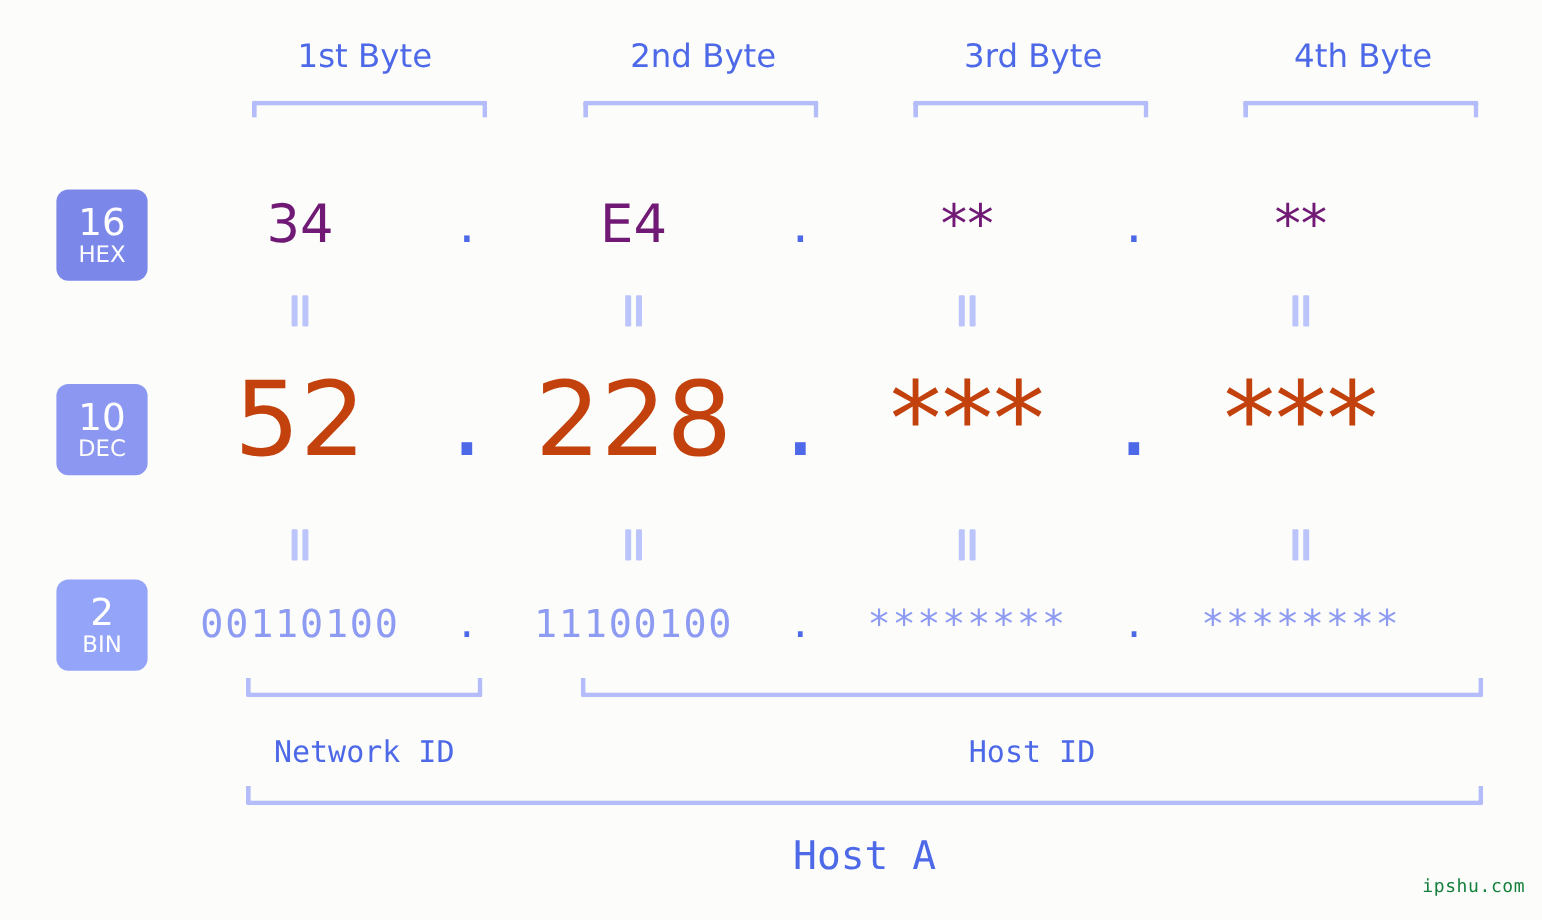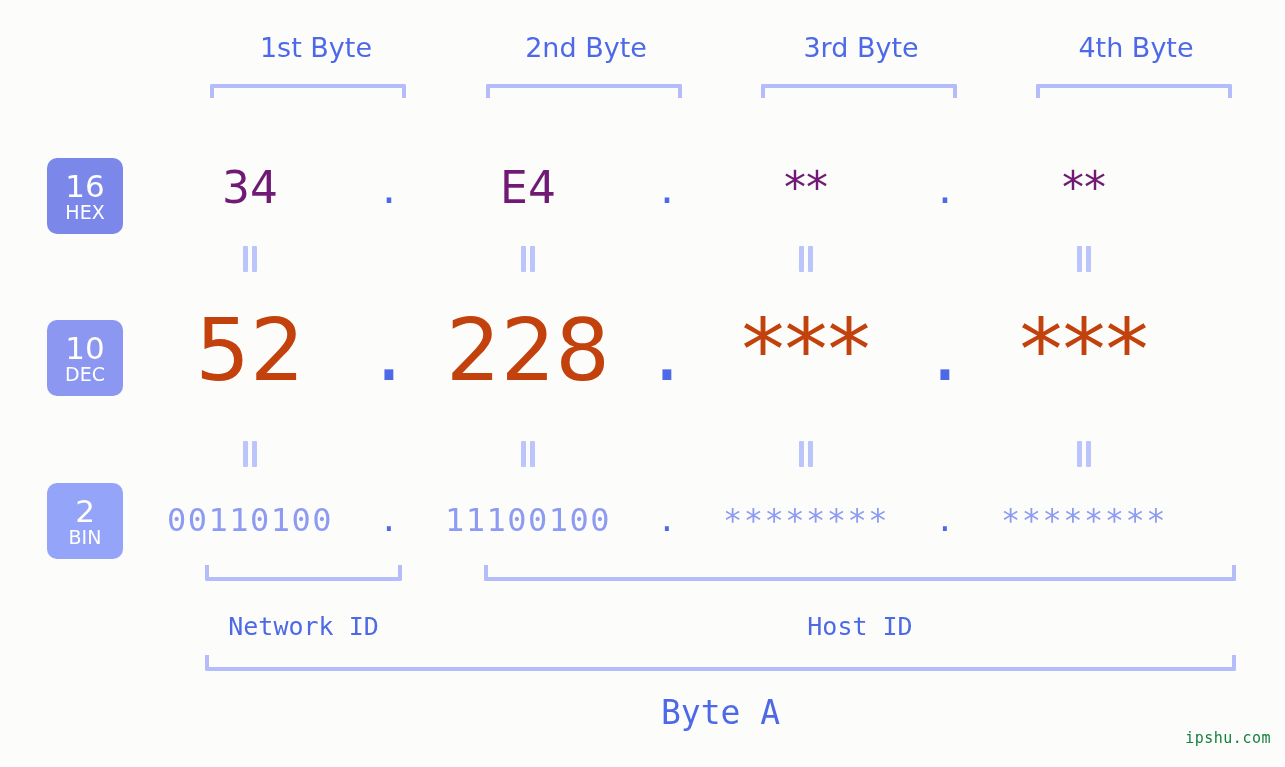--- a/index.html
+++ b/index.html
@@ -207,21 +207,21 @@
     color: #15803d;
     font-family: "DejaVu Sans Mono", monospace;
     letter-spacing: 0.5px;
   }
 </style>
 </head>
 <body>
 
 <div id="stage">
 
-  <div class="byte-header" style="left:216px;">1st Byte</div>
+  <div class="byte-header" style="left:204px;">1st Byte</div>
   <div class="byte-header" style="left:486px;">2nd Byte</div>
   <div class="byte-header" style="left:761px;">3rd Byte</div>
   <div class="byte-header" style="left:1036px;">4th Byte</div>
 
   <div class="bracket-top" style="left:210px; top:84px; width:196px;"></div>
   <div class="bracket-top" style="left:486px; top:84px; width:196px;"></div>
   <div class="bracket-top" style="left:761px; top:84px; width:196px;"></div>
   <div class="bracket-top" style="left:1036px; top:84px; width:196px;"></div>
 
   <div class="badge" id="badge-hex">
@@ -303,17 +303,17 @@
     <div class="cell">********</div>
   </div>
 
   <div class="bracket-bottom" style="left:205px; top:565px; width:197px;"></div>
   <div class="bracket-bottom" style="left:484px; top:565px; width:752px;"></div>
 
   <div class="section-label" style="left:205px; top:612px; width:197px;">Network ID</div>
   <div class="section-label" style="left:484px; top:612px; width:752px;">Host ID</div>
 
   <div class="bracket-bottom" style="left:205px; top:655px; width:1031px;"></div>
-  <div class="class-label" style="left:205px; top:693px; width:1031px;">Byte A</div>
+  <div class="class-label" style="left:205px; top:693px; width:1031px;">Host A</div>
 
   <div id="watermark">ipshu.com</div>
 
 </div>
 
 </body></html>

